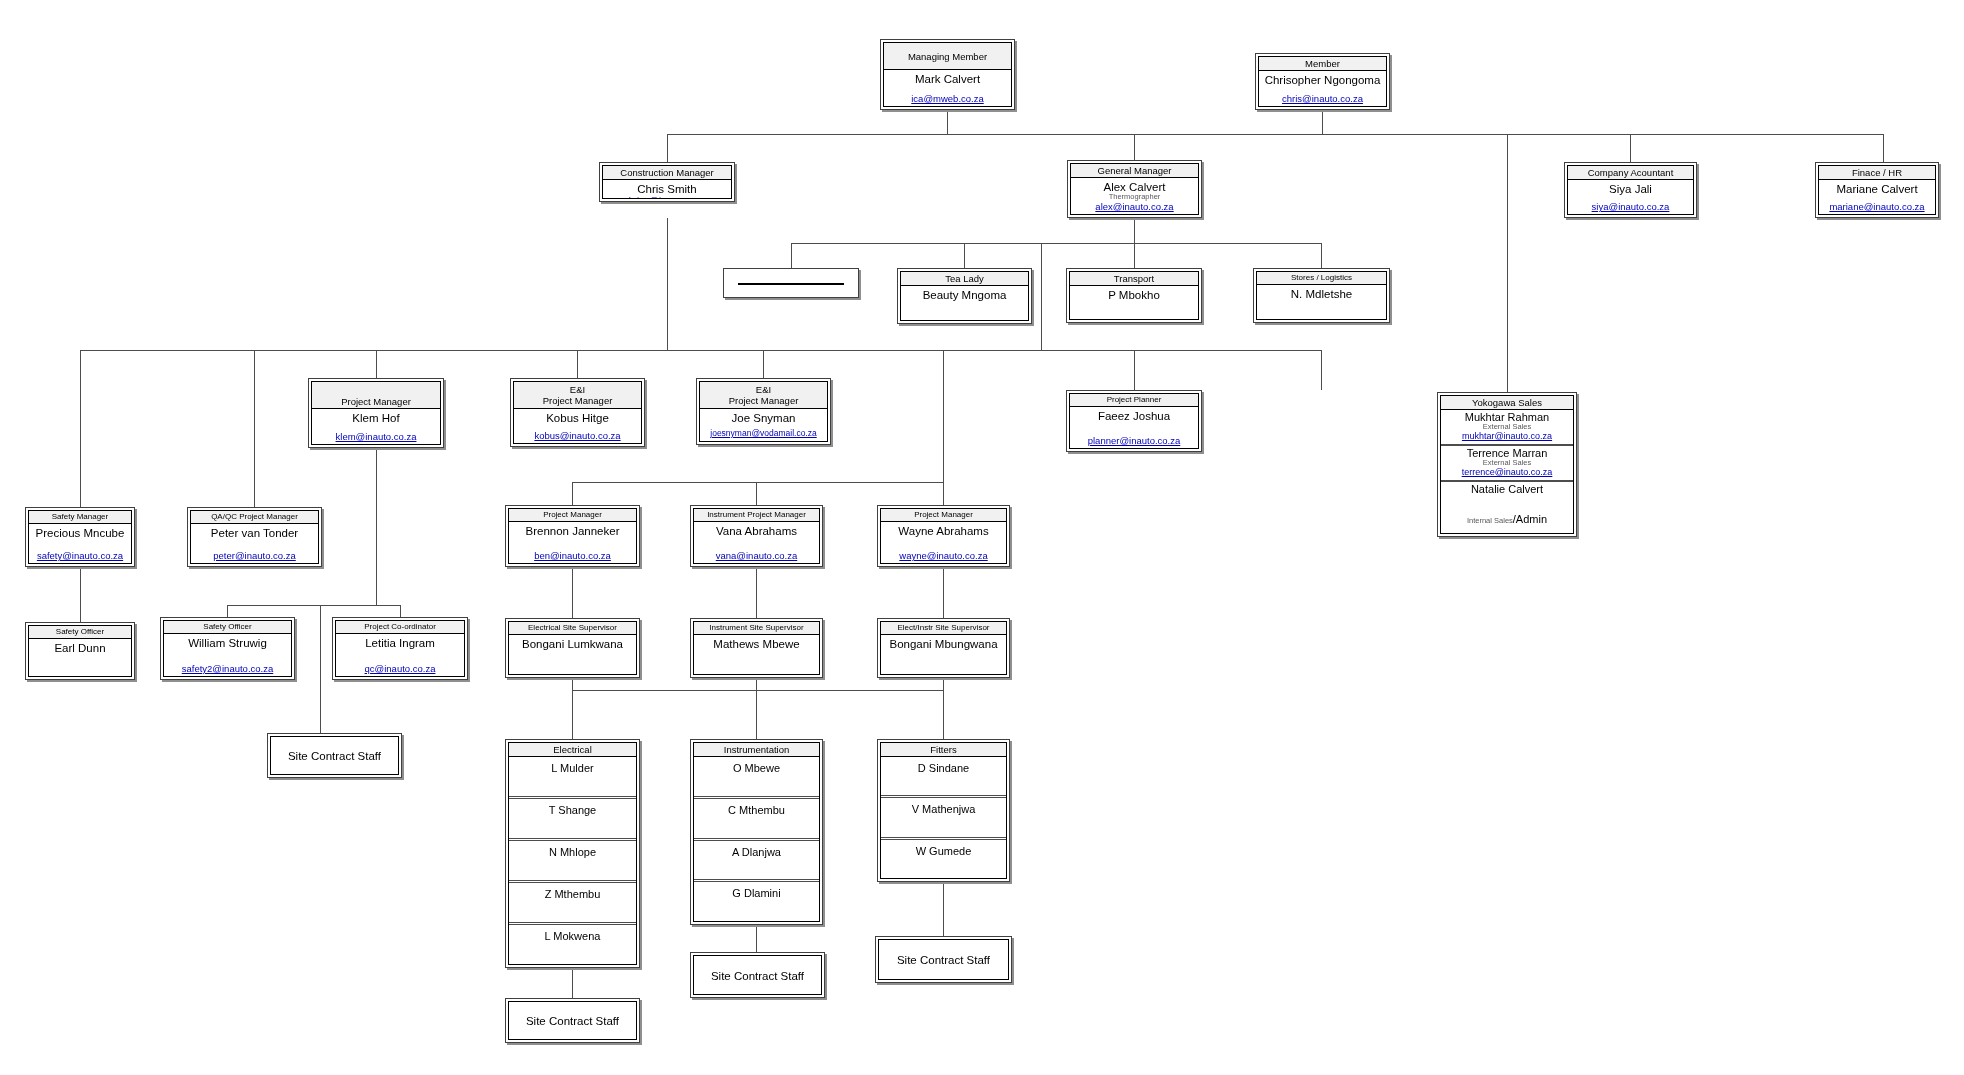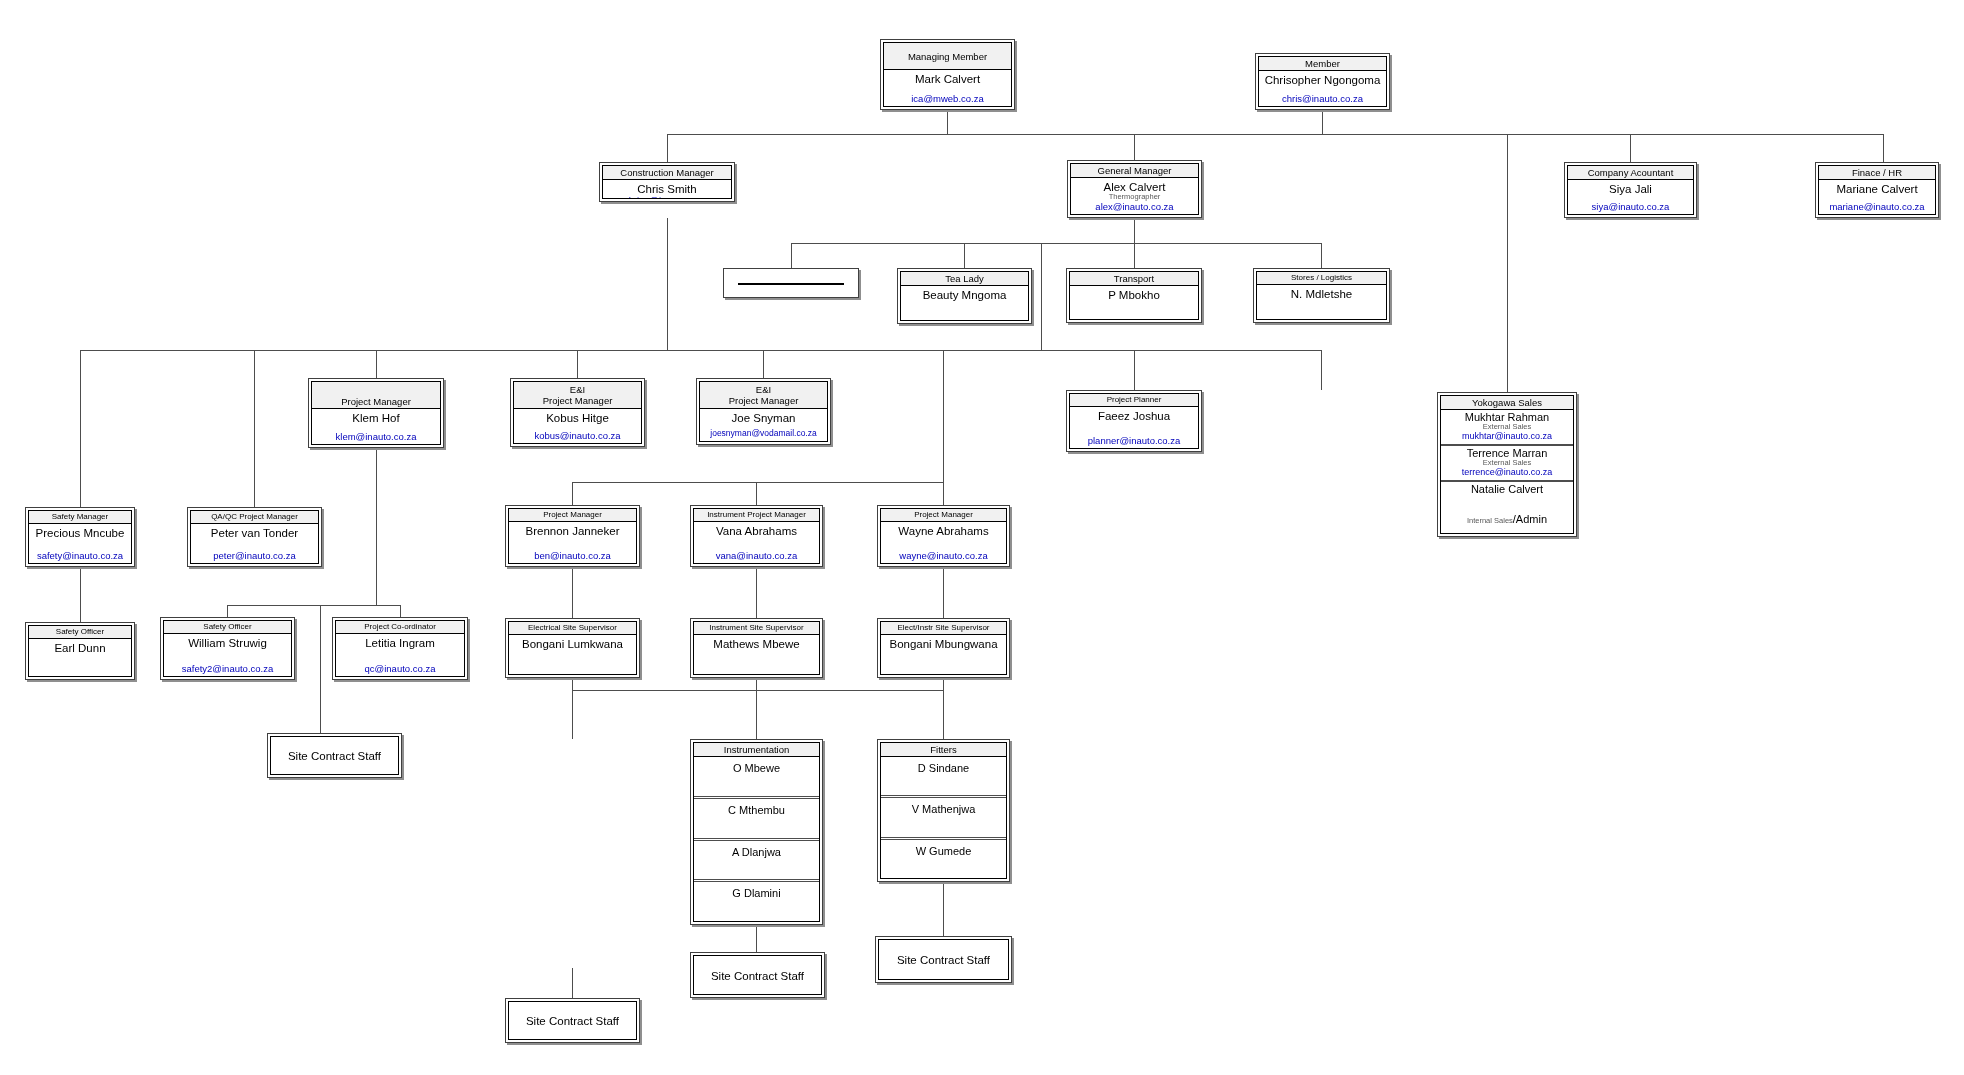--- a/index.html
+++ b/index.html
@@ -13,21 +13,21 @@
   .title.t-sm{font-size:8px;line-height:10px;}
   .title.t-tall{min-height:24px;}
   .title.t-end{justify-content:flex-end;}
   .title.only{border-bottom:none;flex:1;}
   .body{flex:1;display:flex;flex-direction:column;align-items:center;justify-content:space-between;padding:3px 2px 2px;}
   .body.top{justify-content:flex-start;}
   .body.center{justify-content:center;}
   .pname{font-size:11.5px;line-height:12px;white-space:nowrap;}
   .sub{font-size:7.5px;line-height:8px;color:#595959;white-space:nowrap;}
   .sub .big{font-size:11px;color:#000;}
-  .email{font-size:9.5px;line-height:11px;color:#0000bb;white-space:nowrap;cursor:pointer;}
+  .email{font-size:9.5px;line-height:11px;color:#0000bb;text-decoration:underline;white-space:nowrap;cursor:pointer;}
   .grp{display:flex;flex-direction:column;align-items:center;}
   .cell{display:flex;justify-content:center;align-items:flex-start;padding-top:5px;font-size:11px;border-bottom:3px double #4d4d4d;box-sizing:border-box;}
   .cell:last-child{border-bottom:none;}
   .ycell{display:flex;flex-direction:column;align-items:center;justify-content:space-between;padding:1px 1px 2px;border-bottom:2px solid #4d4d4d;box-sizing:border-box;}
   .ycell:last-child{border-bottom:none;gap:20px;}
   .ycell .pname{font-size:11px;}
   .ycell .email{font-size:9px;}
 </style>
 </head>
 <body>
@@ -330,20 +330,30 @@
   </div>
 
   <div class="node" style="left:267px;top:733px;width:135px;height:45px;">
     <div class="inner">
       <div class="body center">
         <div class="pname">Site Contract Staff</div>
       </div>
     </div>
   </div>
 
+  <div class="node" style="left:505px;top:739px;width:135px;height:229px;">
+    <div class="inner">
+      <div class="title">Electrical</div>
+      <div class="cell" style="flex:1;">L Mulder</div>
+      <div class="cell" style="flex:1;">T Shange</div>
+      <div class="cell" style="flex:1;">N Mhlope</div>
+      <div class="cell" style="flex:1;">Z Mthembu</div>
+      <div class="cell" style="flex:1;">L Mokwena</div>
+    </div>
+  </div>
   <div class="node" style="left:690px;top:739px;width:133px;height:186px;">
     <div class="inner">
       <div class="title">Instrumentation</div>
       <div class="cell" style="flex:1;">O Mbewe</div>
       <div class="cell" style="flex:1;">C Mthembu</div>
       <div class="cell" style="flex:1;">A Dlanjwa</div>
       <div class="cell" style="flex:1;">G Dlamini</div>
     </div>
   </div>
   <div class="node" style="left:877px;top:739px;width:133px;height:143px;">

